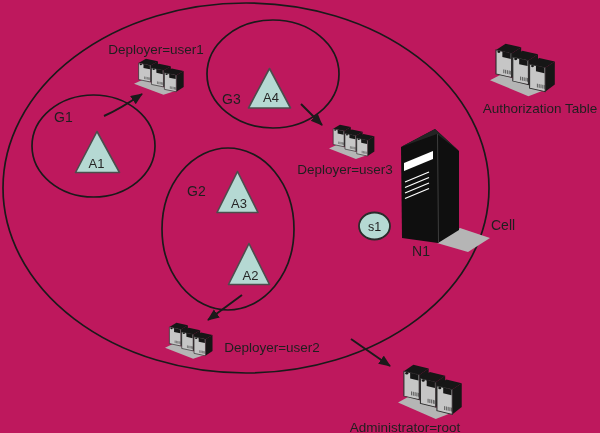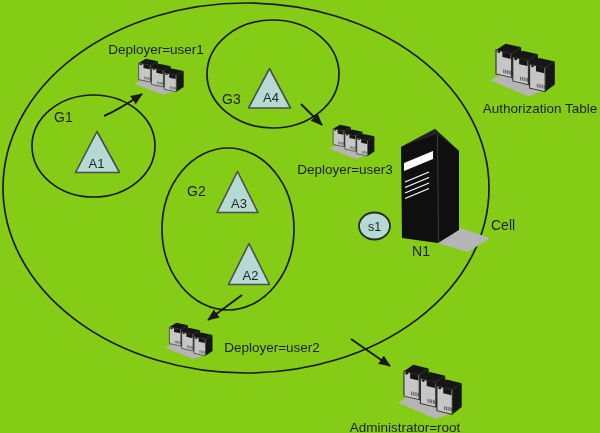--- a/index.html
+++ b/index.html
@@ -1,16 +1,16 @@
 <!DOCTYPE html>
 <html><head>
 <meta charset="utf-8">
 <style>
   html,body{margin:0;padding:0;background:#fff;}
-  .stage{position:relative;width:600px;height:433px;background:#84cc16;overflow:hidden;
+  .stage{position:relative;width:600px;height:433px;background:#be185d;overflow:hidden;
          font-family:"Liberation Sans",sans-serif;}
   svg{display:block;}
   .boundary{fill:none;stroke:#1a1a1a;stroke-width:1.7;}
   .app-tri{stroke:#4d4d4d;stroke-width:1.6;stroke-linejoin:round;}
   .arrow{stroke:#1a1a1a;stroke-width:2;fill:none;}
   .lbl{font:13.5px "Liberation Sans",sans-serif;fill:#1f1f1f;}
   .lbl-mid{text-anchor:middle;}
   .glbl{font:14px "Liberation Sans",sans-serif;fill:#1f1f1f;}
   .albl{font:13px "Liberation Sans",sans-serif;fill:#262626;text-anchor:middle;}
   .slbl{font:12.5px "Liberation Sans",sans-serif;fill:#1f1f1f;text-anchor:middle;}

